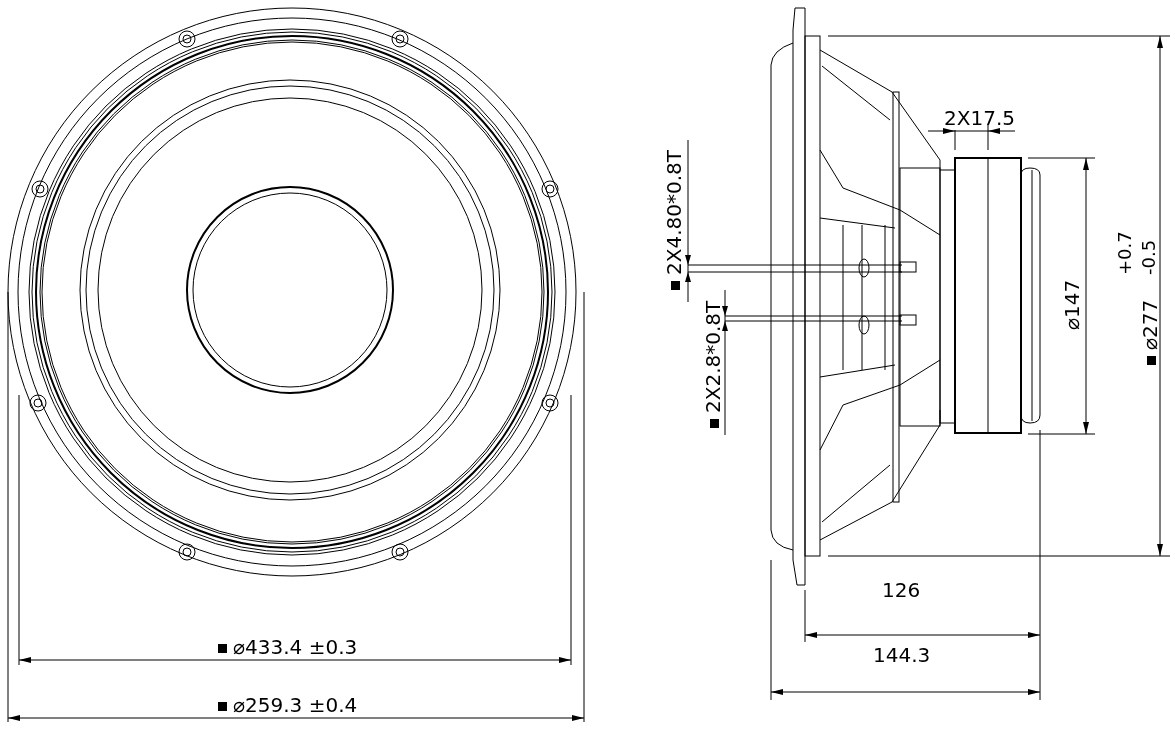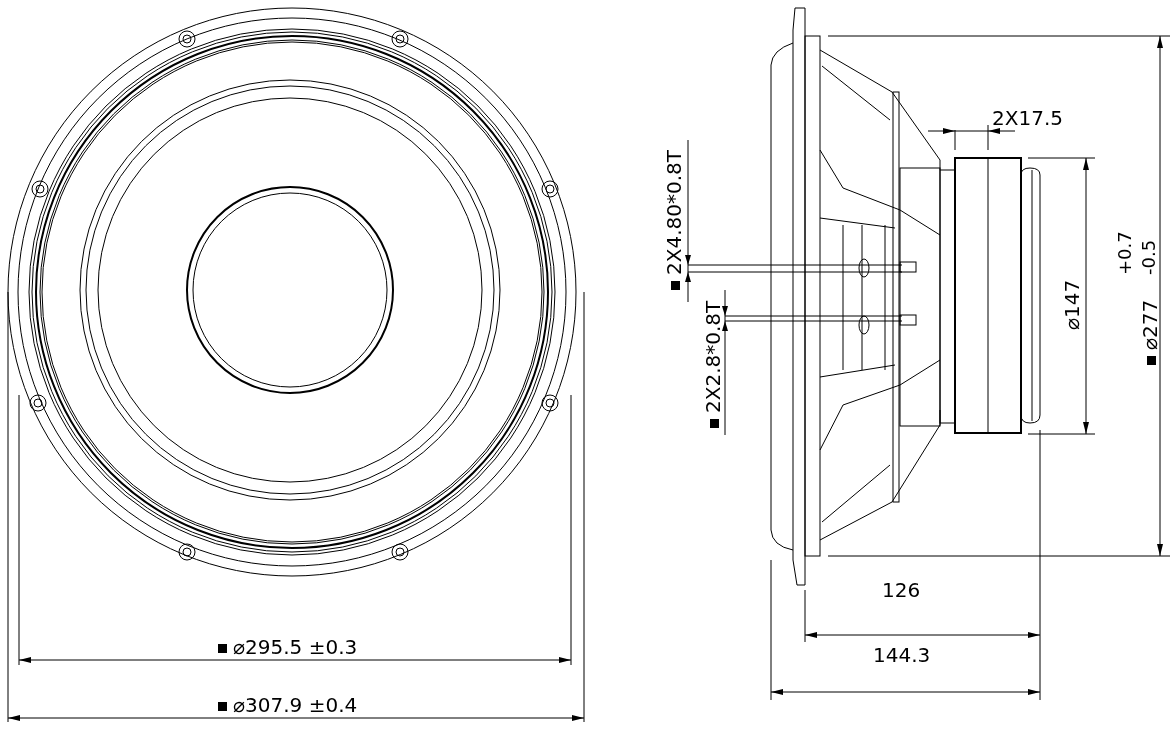--- a/index.html
+++ b/index.html
@@ -153,27 +153,27 @@
     <line class="dim" x1="805" y1="635" x2="1040" y2="635"></line>
     <polygon points="805,635 817,632 817,638" fill="#000"></polygon>
     <polygon points="1040,635 1028,632 1028,638" fill="#000"></polygon>
     <line class="dim" x1="771" y1="692" x2="1040" y2="692"></line>
     <polygon points="771,692 783,689 783,695" fill="#000"></polygon>
     <polygon points="1040,692 1028,689 1028,695" fill="#000"></polygon>
   </g>
 </svg>
 
 <div class="lbl" style="left:218px; top:637px;">
-  <span class="sq"></span><span>⌀</span><span>295.5 ±0.3</span>
+  <span class="sq"></span><span>⌀</span><span>433.4 ±0.3</span>
 </div>
 <div class="lbl" style="left:218px; top:695px;">
-  <span class="sq"></span><span>⌀</span><span>307.9 ±0.4</span>
+  <span class="sq"></span><span>⌀</span><span>259.3 ±0.4</span>
 </div>
 
-<div class="lbl" style="left:944px; top:108px;margin-left:48px;">2X17.5</div>
+<div class="lbl" style="left:944px; top:108px;">2X17.5</div>
 <div class="lbl" style="left:882px; top:580px;">126</div>
 <div class="lbl" style="left:873px; top:645px;">144.3</div>
 
 <div class="lbl vert" style="left:1062px; top:330px;">
   <span>⌀</span><span>147</span>
 </div>
 
 <div class="lbl vert" style="left:1140px; top:365px;">
   <span class="sq"></span><span>⌀</span><span>277</span>
 </div>

